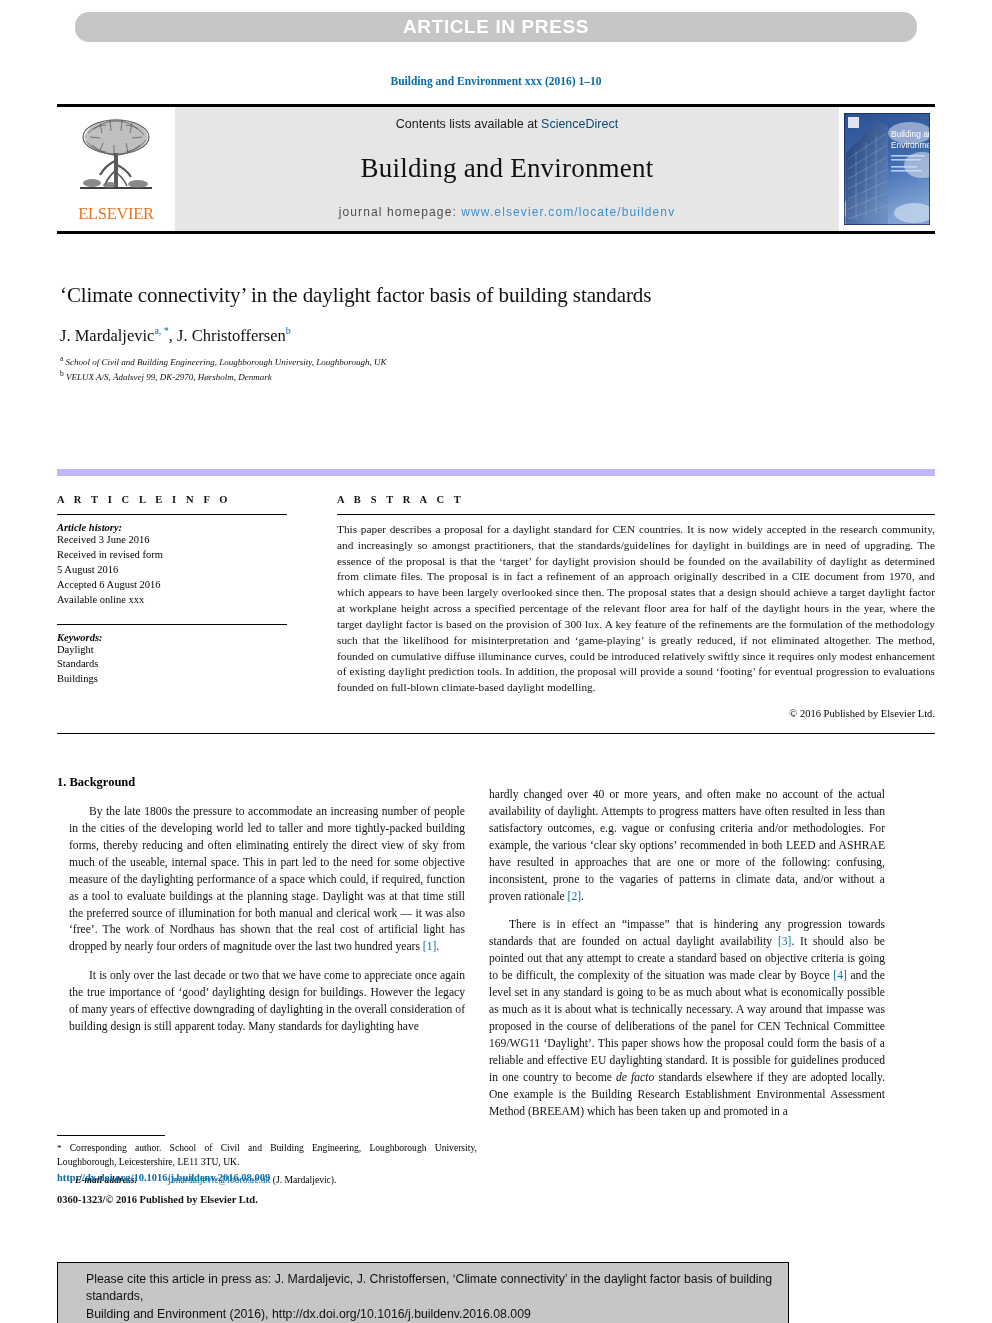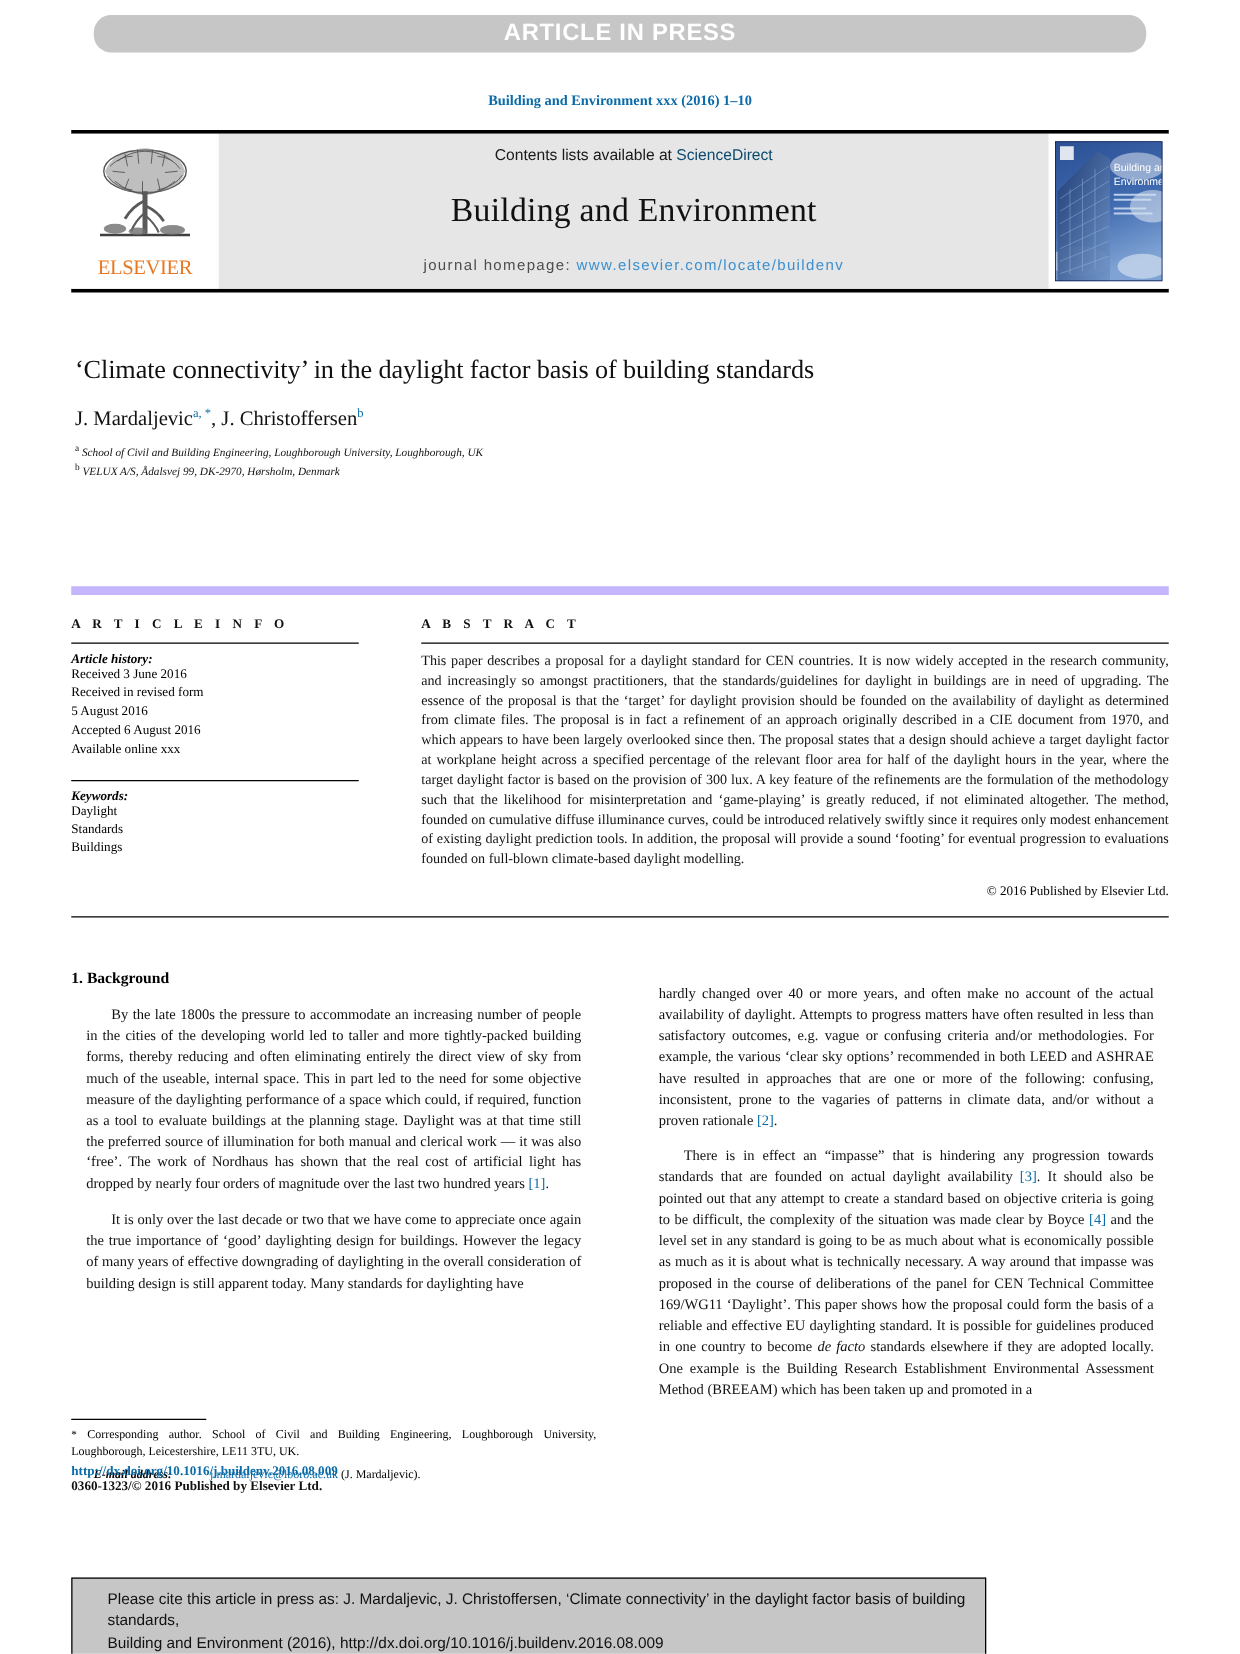--- a/index.html
+++ b/index.html
@@ -199,21 +199,20 @@
     margin-top: 12px;
   }
 
   
   .body-cols {
     position: absolute;
     left: 57px;
     top: 775px;
     width: 878px;
     display: flex;
-    gap: 38px;
   }
   .body-col { width: 420px; flex: 0 0 420px; }
   .section-title {
     font-weight: bold;
     font-size: 12.5px;
     margin: 0 0 14px 0;
   }
   .para {
     font-size: 11.6px;
     line-height: 1.46;
@@ -259,21 +258,21 @@
     font-size: 10.5px;
     font-weight: bold;
     color: #0a6ba8;
     display: block;
   }
   .issn-line {
     font-size: 10.5px;
     font-weight: bold;
     color: #111;
     display: block;
-    margin-top: 1px;
+    margin-top: 11px;
   }
 
   
   .cite-box {
     position: absolute;
     left: 57px;
     top: 1262px;
     width: 732px;
     box-sizing: border-box;
     background: #c6c6c6;

